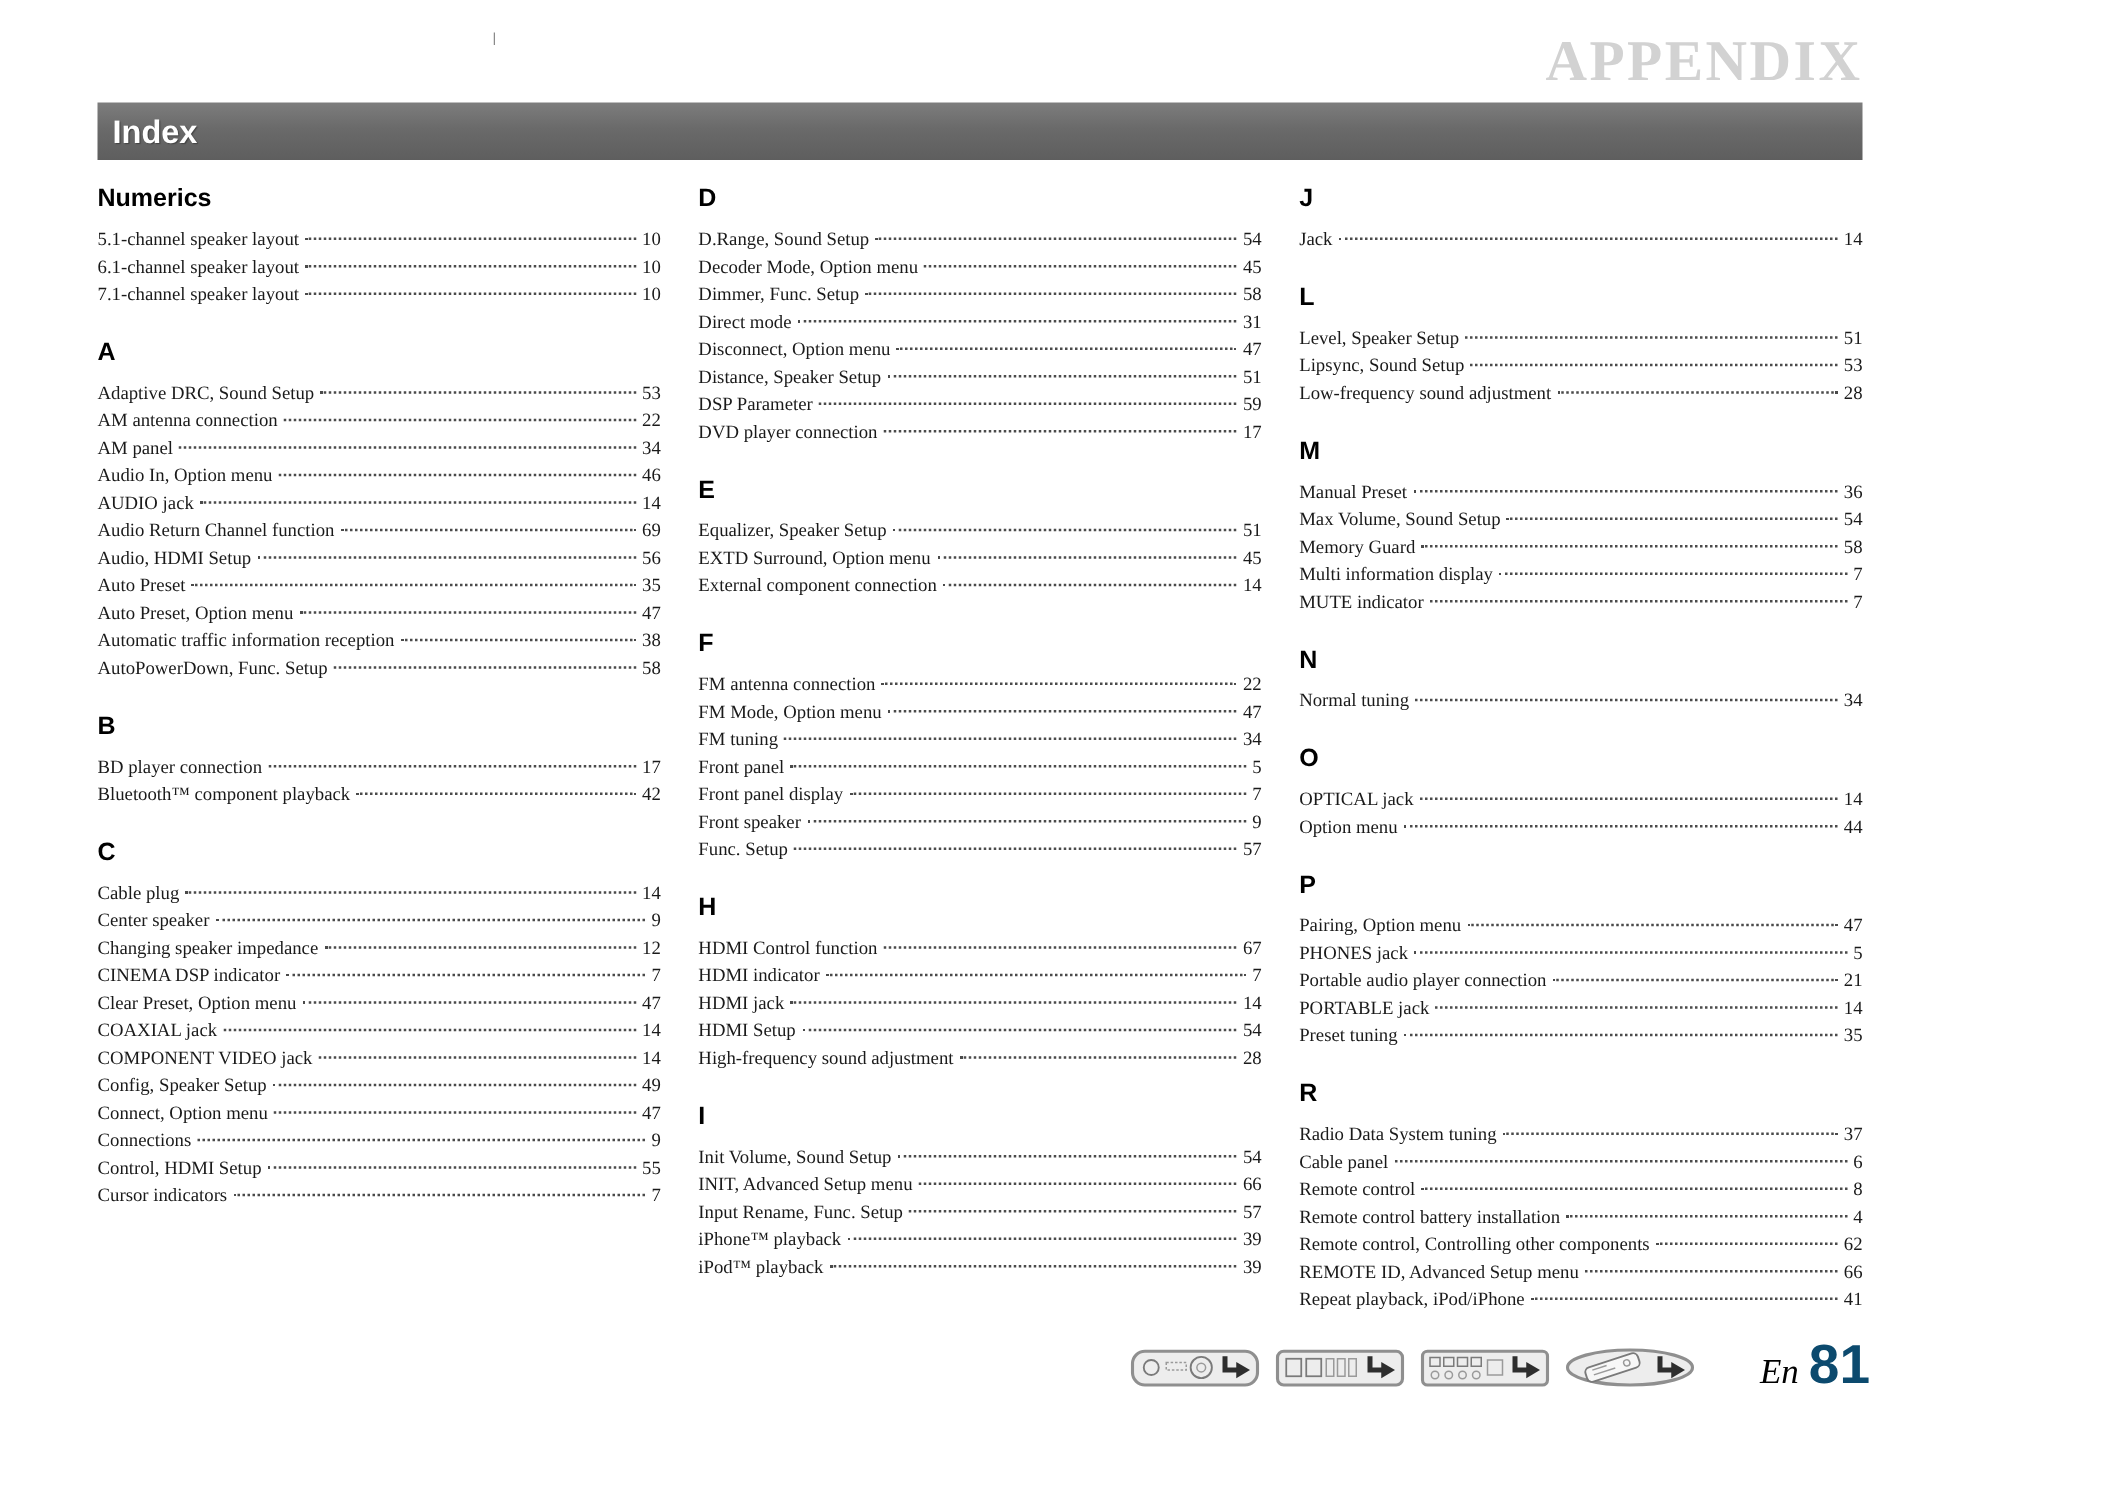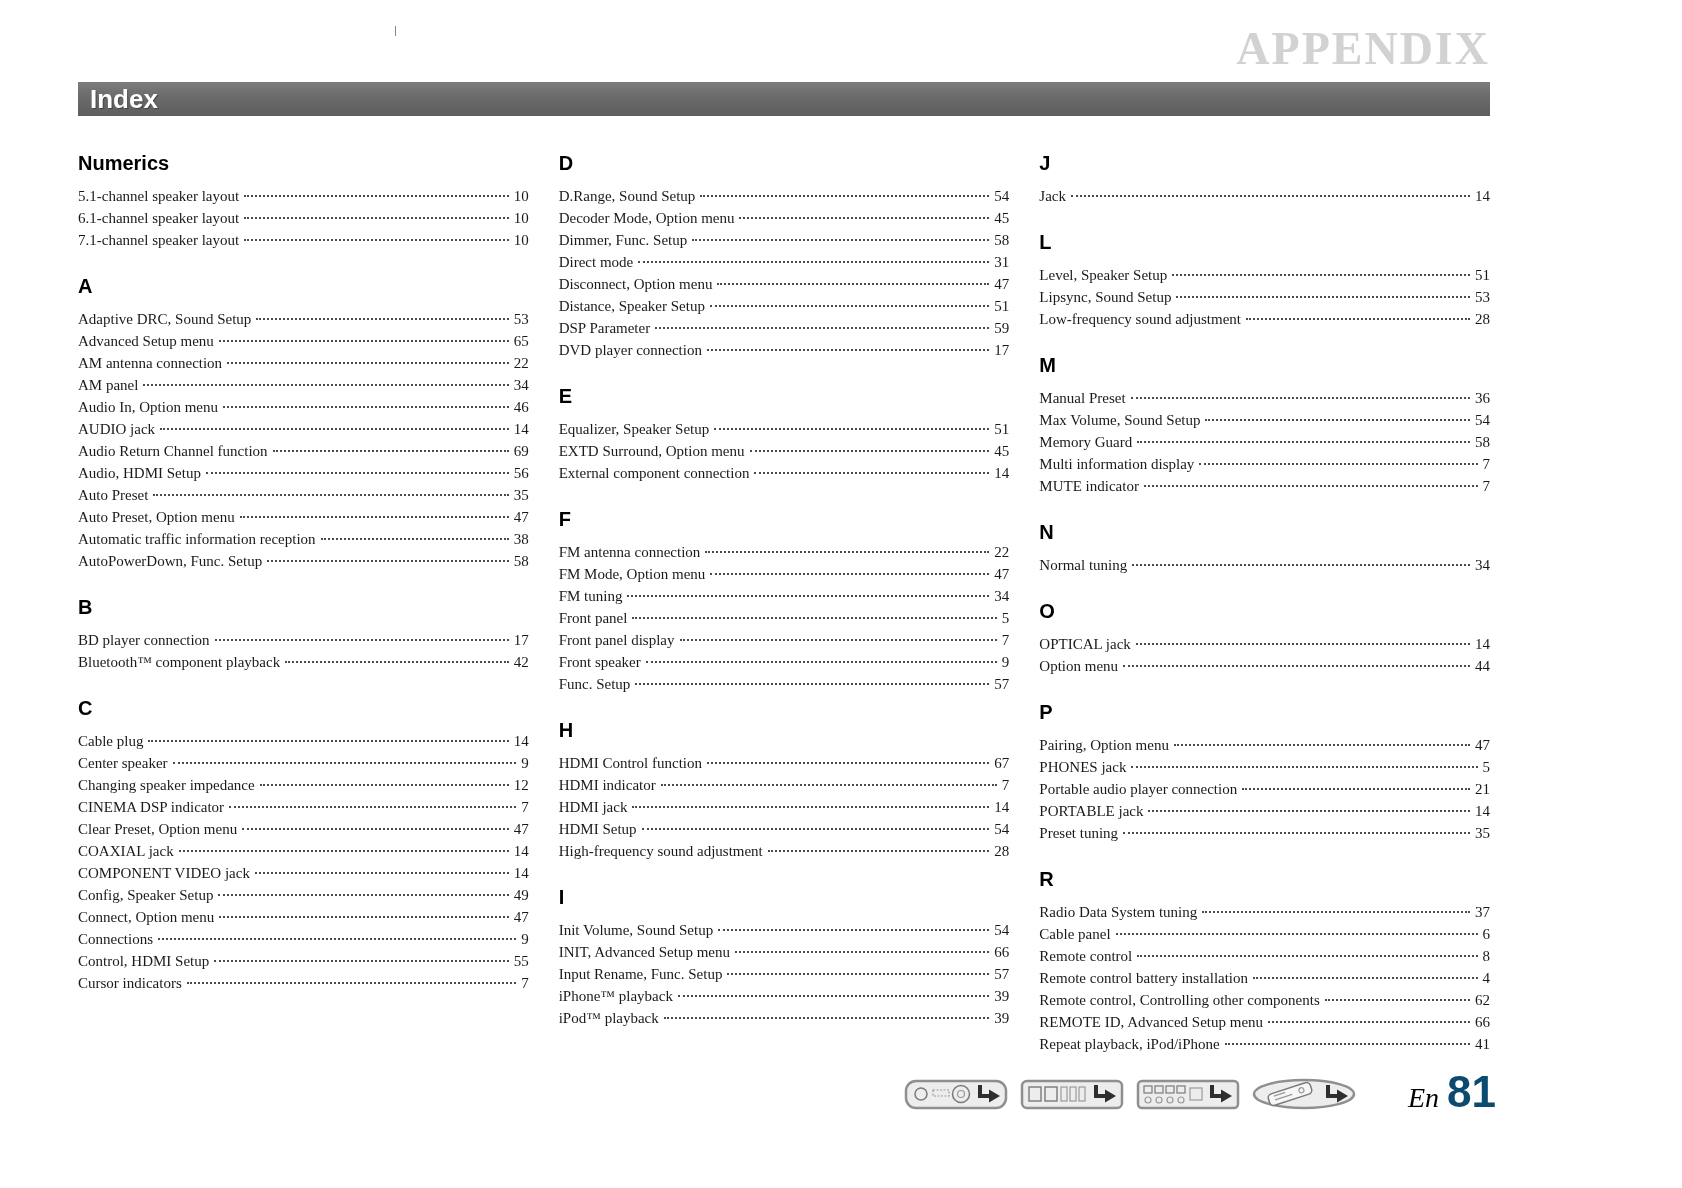--- a/index.html
+++ b/index.html
@@ -16,21 +16,21 @@
     font-family: Liberation Serif, serif;
     font-weight: bold;
     font-size: 46px;
     letter-spacing: 2px;
     color: #d2d2d2;
     line-height: 1;
   }
 
   .index-bar {
     margin-top: 10px;
-    height: 34px;
+    height: 46px;
     background: linear-gradient(180deg, #7d7d7d 0%, #6a6a6a 45%, #5e5e5e 100%);
     display: flex;
     align-items: center;
     padding-left: 12px;
   }
   .index-title {
     font-family: "Liberation Sans", sans-serif;
     font-weight: bold;
     font-size: 26px;
     color: #ffffff;
@@ -45,21 +45,21 @@
   .col { flex: 1 1 0; min-width: 0; }
 
   .section-heading {
     font-family: "Liberation Sans", sans-serif;
     font-weight: bold;
     font-size: 20px;
     color: #000;
     margin-top: 24px;
     margin-bottom: 10px;
   }
-  .col .section-heading:first-child { margin-top: 16px; }
+  .col .section-heading:first-child { margin-top: 0; }
 
   .entry {
     display: flex;
     align-items: baseline;
     font-size: 15px;
     line-height: 22px;
     color: #1a1a1a;
   }
   .entry-label { white-space: nowrap; }
   .leader {
@@ -114,25 +114,20 @@
         <div class="entry">
           <span class="entry-label">7.1-channel speaker layout</span>
           <span class="leader"></span>
           <span class="entry-page">10</span>
         </div>
         <div class="section-heading">A</div>
         <div class="entry">
           <span class="entry-label">Adaptive DRC, Sound Setup</span>
           <span class="leader"></span>
           <span class="entry-page">53</span>
-        </div>
-        <div class="entry">
-          <span class="entry-label">Advanced Setup menu</span>
-          <span class="leader"></span>
-          <span class="entry-page">65</span>
         </div>
         <div class="entry">
           <span class="entry-label">AM antenna connection</span>
           <span class="leader"></span>
           <span class="entry-page">22</span>
         </div>
         <div class="entry">
           <span class="entry-label">AM panel</span>
           <span class="leader"></span>
           <span class="entry-page">34</span>

